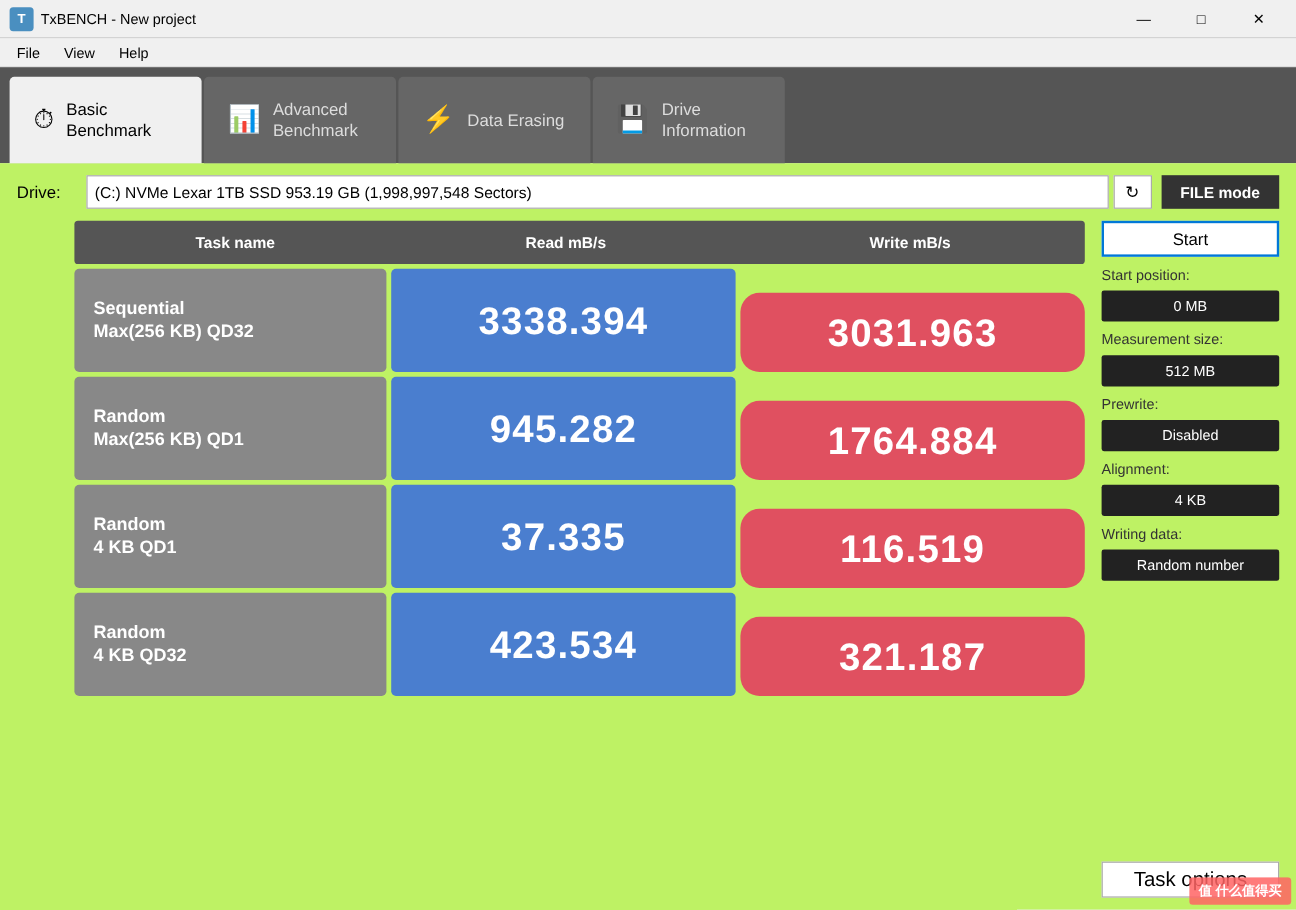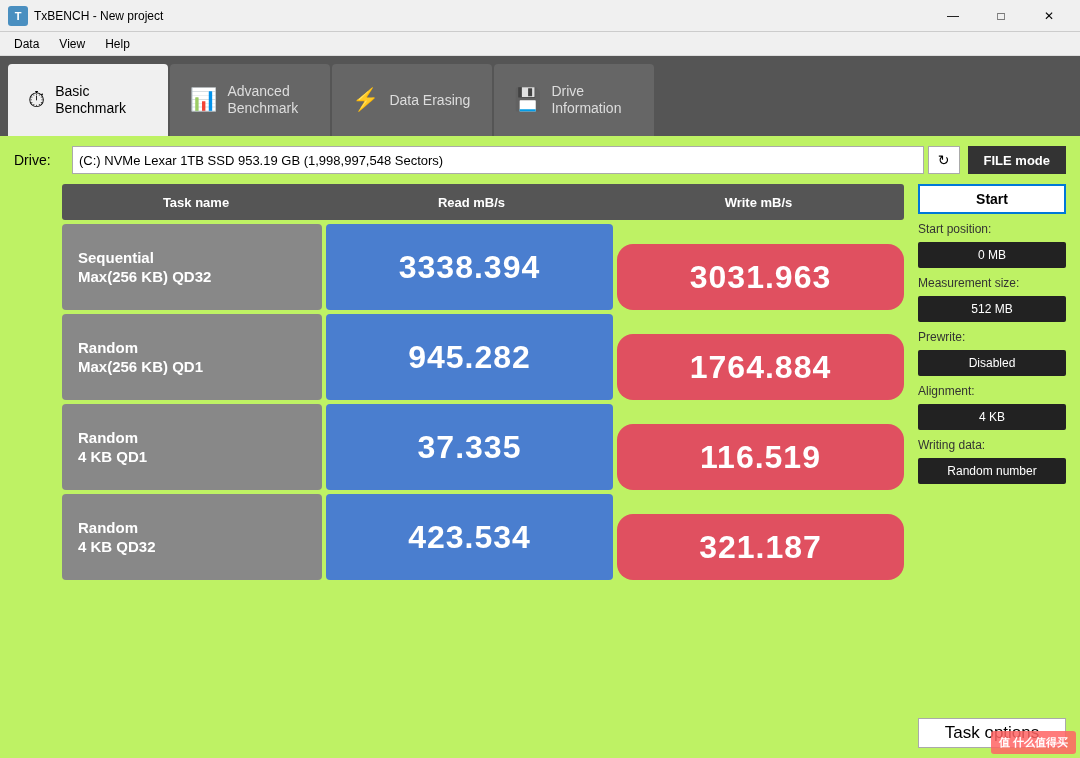--- a/index.html
+++ b/index.html
@@ -240,21 +240,21 @@
       background: white;
       font-size: 17px;
       cursor: pointer;
       text-align: center;
     }
     .right-btn.start-btn {
       background: white;
       border: 2px solid #0078d7;
       color: #000;
       font-size: 14px;
-      font-weight: 700;
+      font-weight: 400;
     }
     .right-setting-label {
       font-size: 12px;
       color: #333;
       margin-top: 2px;
     }
     .right-setting-value {
       width: 100%;
       height: 26px;
       background: #222;
@@ -289,21 +289,21 @@
   </div>
   <span class="title-bar-text">TxBENCH - New project</span>
   <div class="title-bar-controls">
     <button class="title-btn">—</button>
     <button class="title-btn">□</button>
     <button class="title-btn close">✕</button>
   </div>
 </div>
 
 <div class="menu-bar">
-  <span class="menu-item">Data</span>
+  <span class="menu-item">File</span>
   <span class="menu-item">View</span>
   <span class="menu-item">Help</span>
 </div>
 
 <div class="tab-bar">
   <div class="tab active">
     <span class="tab-icon">⏱</span>
     <span class="tab-label" style="white-space:pre-line">Basic
 Benchmark</span>
   </div>

